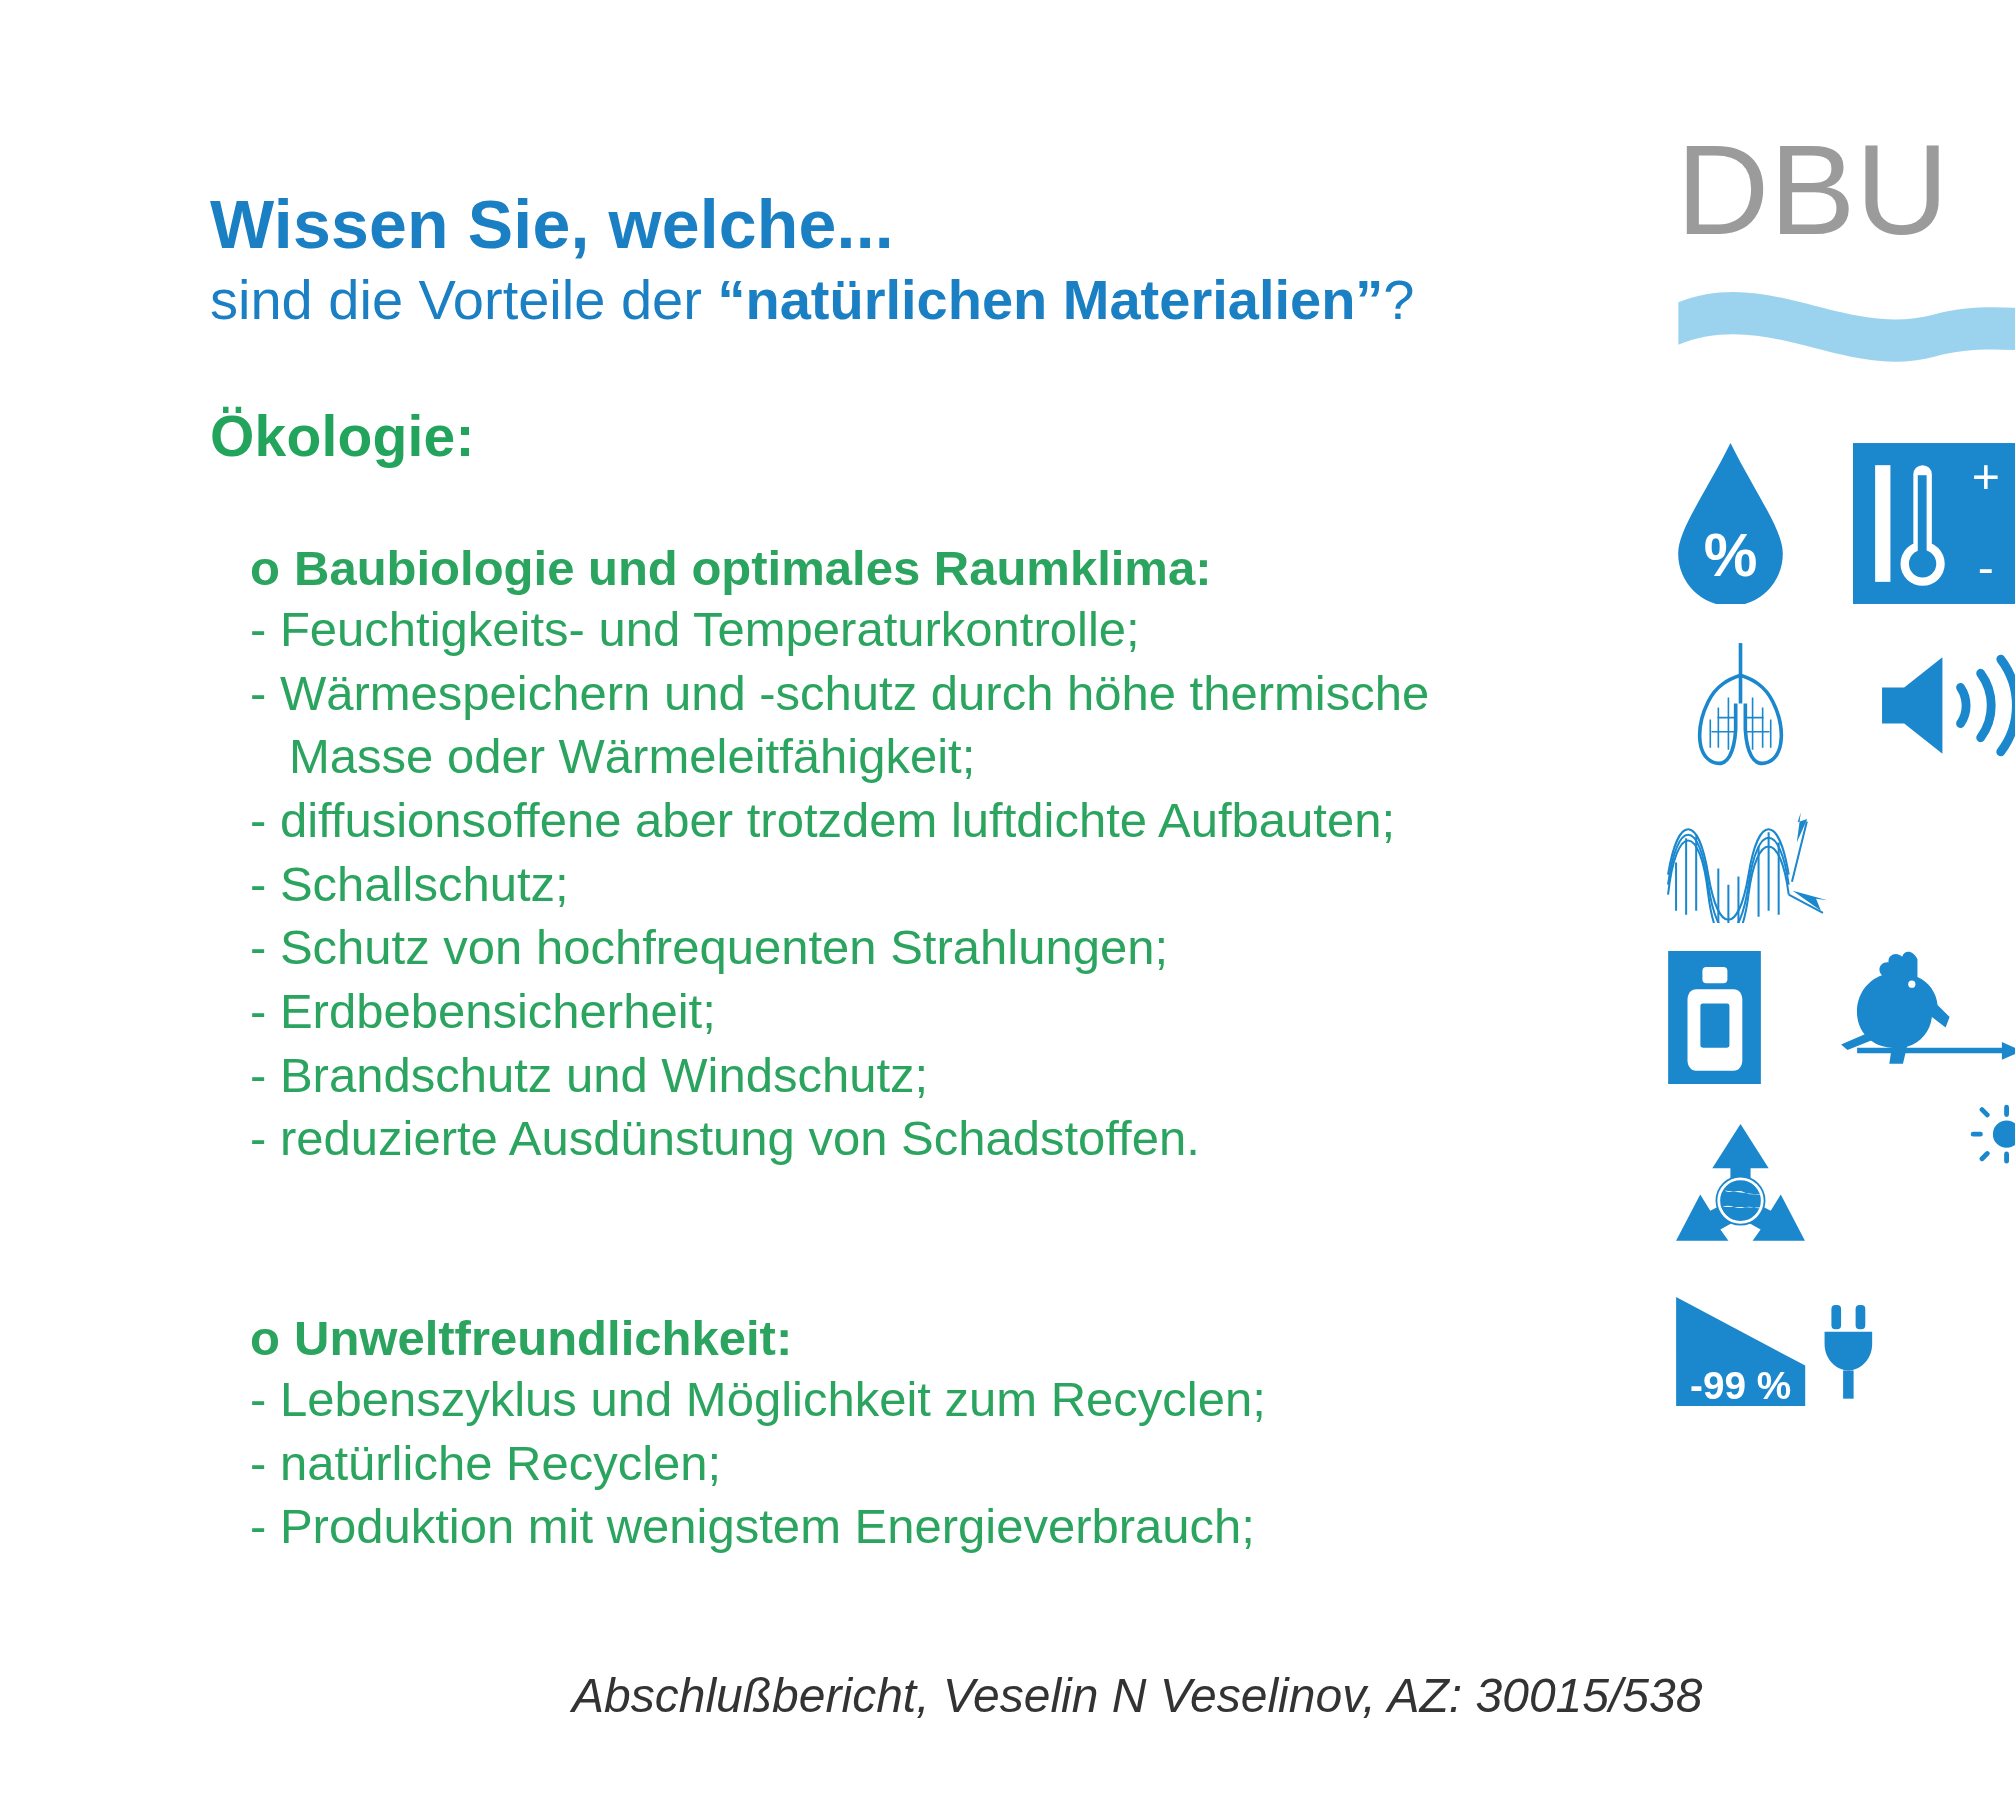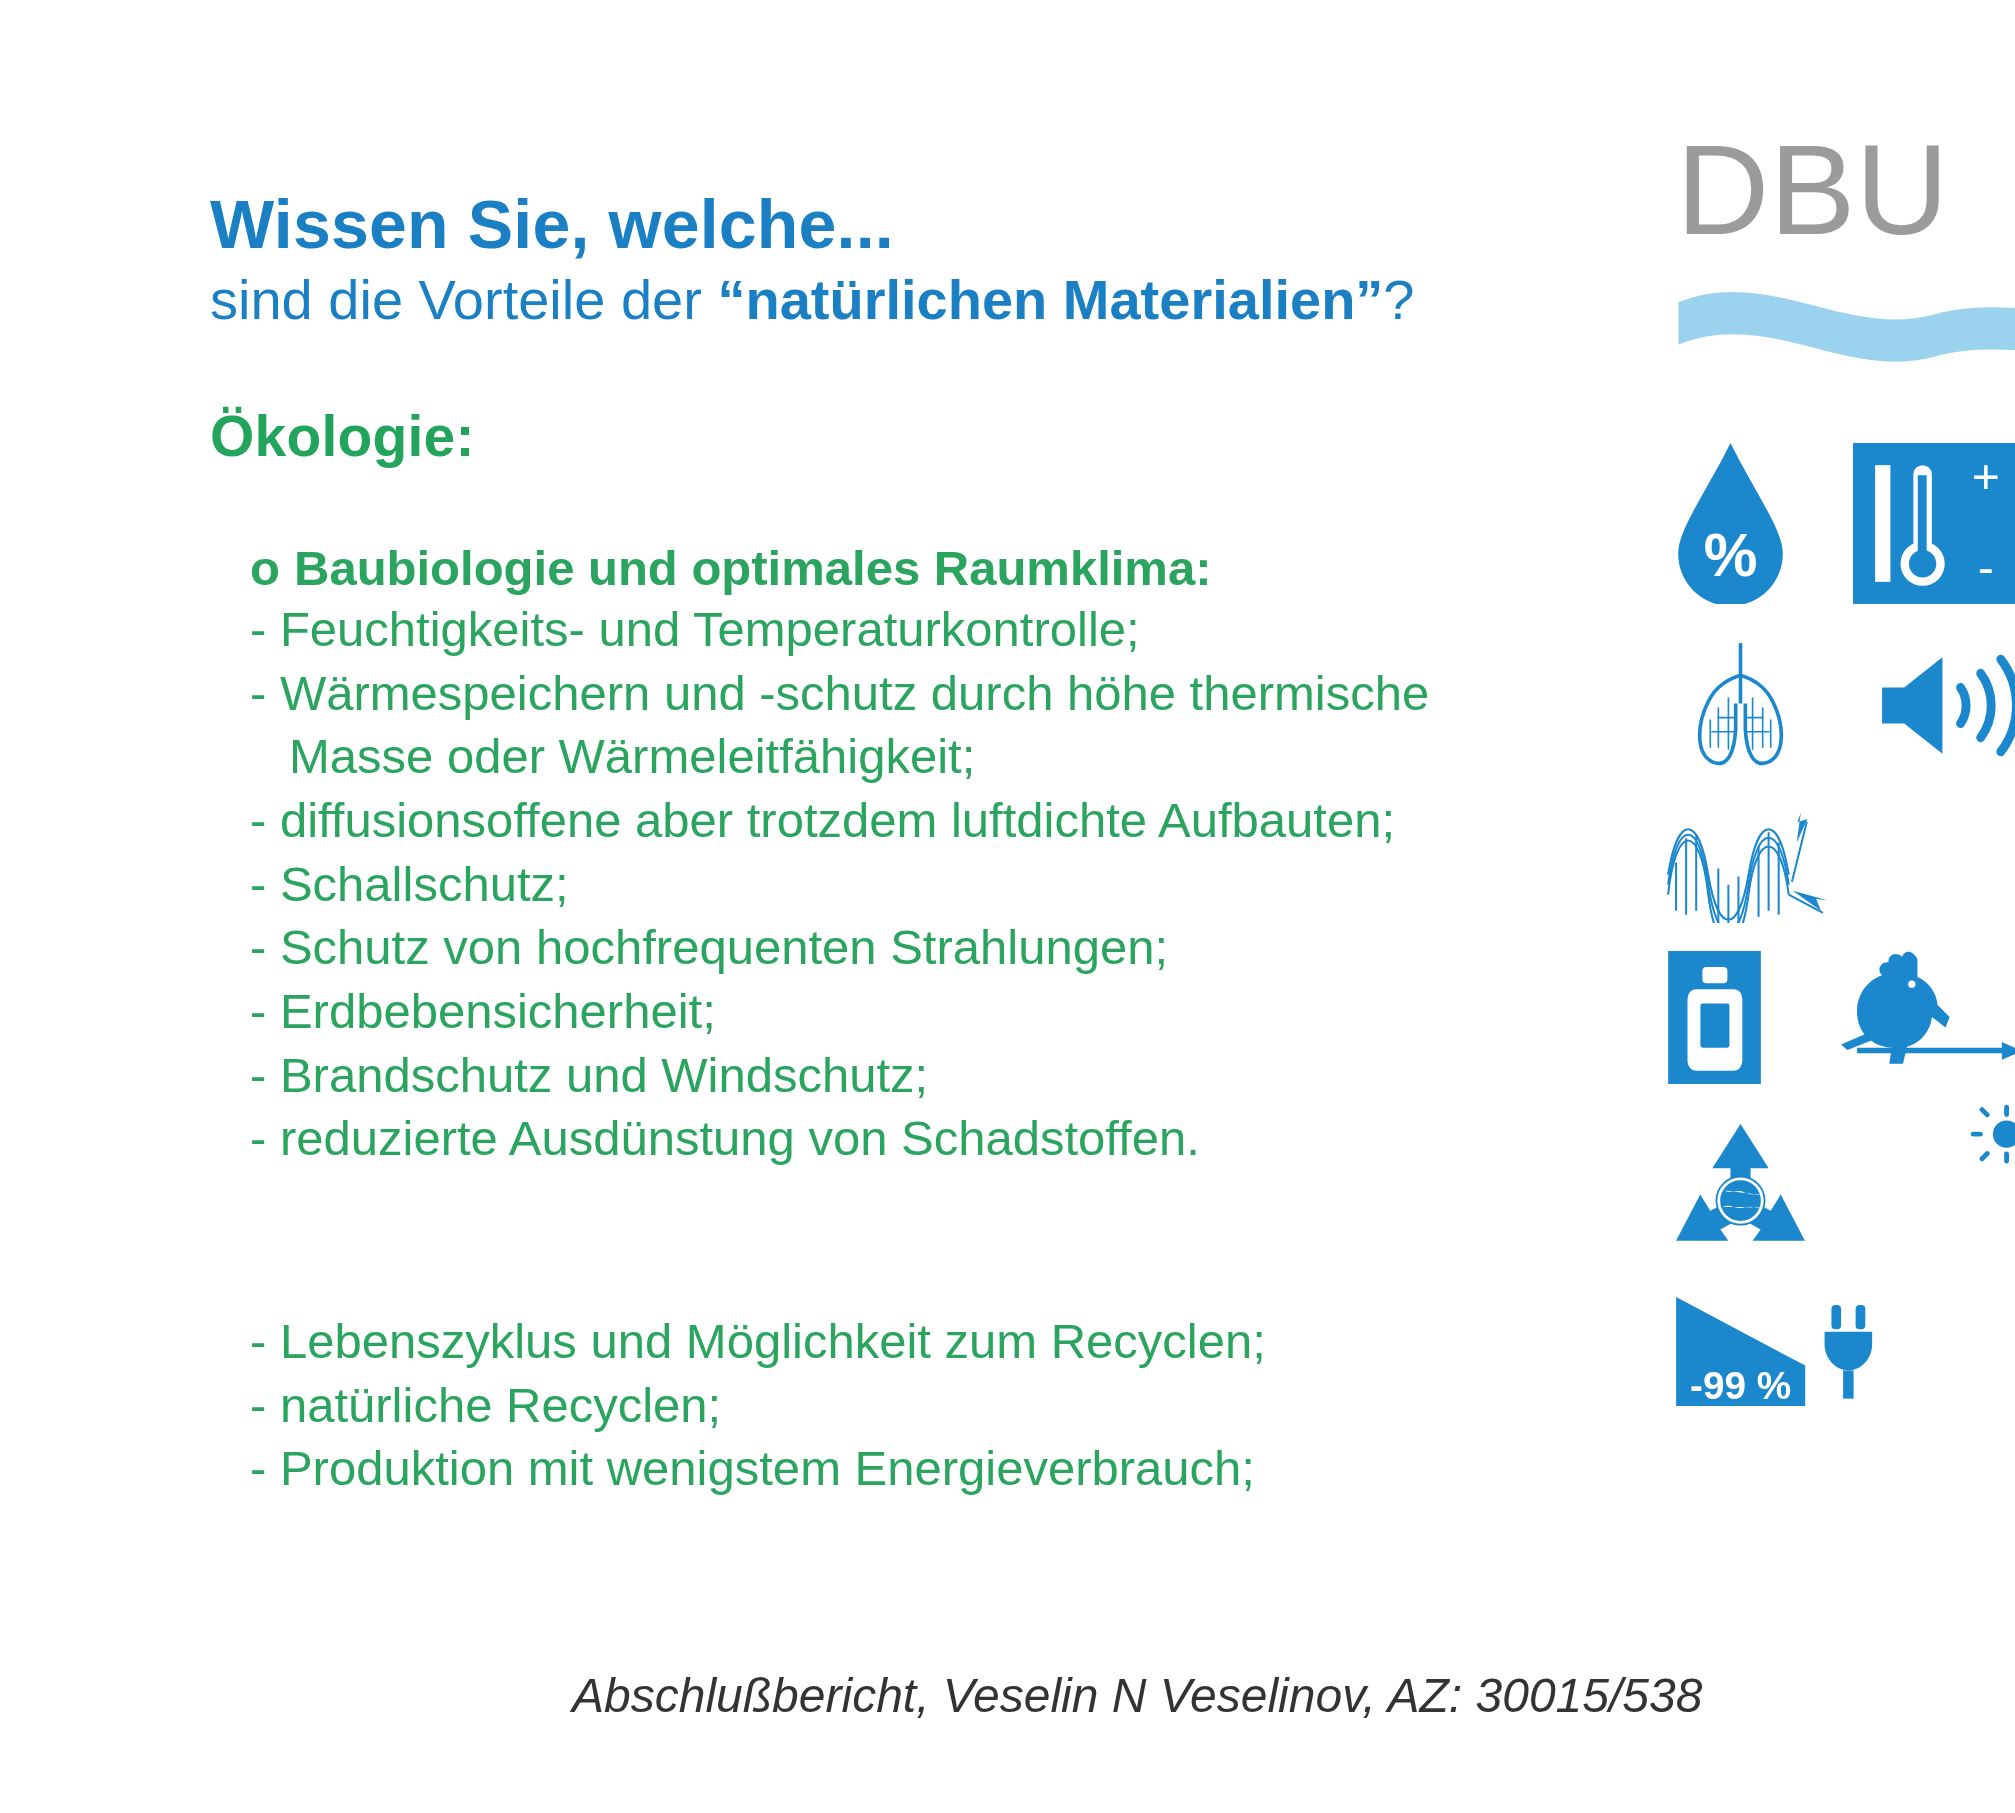--- a/index.html
+++ b/index.html
@@ -156,20 +156,21 @@
     <div class="dash-line indent">Masse oder Wärmeleitfähigkeit;</div>
     <div class="dash-line">- diffusionsoffene aber trotzdem luftdichte Aufbauten;</div>
     <div class="dash-line">- Schallschutz;</div>
     <div class="dash-line">- Schutz von hochfrequenten Strahlungen;</div>
     <div class="dash-line">- Erdbebensicherheit;</div>
     <div class="dash-line">- Brandschutz und Windschutz;</div>
     <div class="dash-line">- reduzierte Ausdünstung von Schadstoffen.</div>
   </div>
 
   <div class="list-block" id="block-2">
+    <div class="bullet-head"><span class="marker">o</span><span>Unweltfreundlichkeit:</span></div>
     <div class="dash-line">- Lebenszyklus und Möglichkeit zum Recyclen;</div>
     <div class="dash-line">- natürliche Recyclen;</div>
     <div class="dash-line">- Produktion mit wenigstem Energieverbrauch;</div>
   </div>
 
   <div class="footer">Abschlußbericht, Veselin N Veselinov, AZ: 30015/538</div>
 
   <div class="logo">
     <svg viewBox="0 0 1500 700" width="605" height="282">
       <text class="grey" x="0" y="300" font-family="Liberation Sans, sans-serif" font-size="320" font-weight="400">DBU</text>

